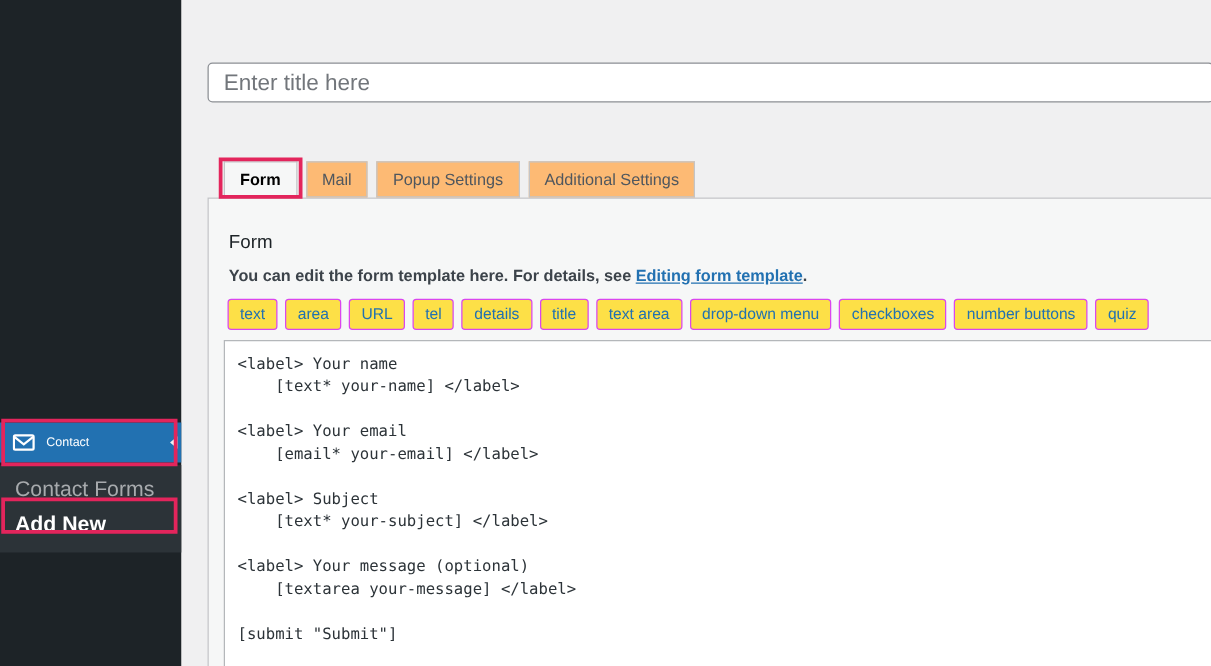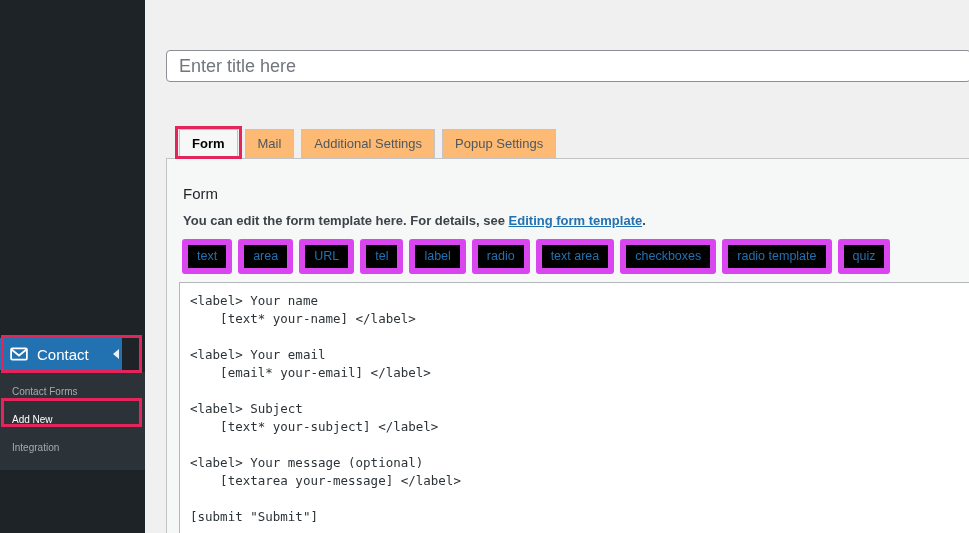--- a/index.html
+++ b/index.html
@@ -10,39 +10,39 @@
     position: relative;
     color: #1d2327;
   }
 
   
   .sidebar {
     position: absolute; left: 0; top: 0; width: 145px; height: 533px;
     background: #1d2327; z-index: 5;
   }
   .menu-item-contact {
-    position: absolute; left: 0; top: 338px; width: 122px; height: 32px;
+    position: absolute; left: 0; top: 338px; width: 145px; height: 32px;
     background: #2271b1; color: #fff; display: flex; align-items: center;
-    font-size: 15px; cursor: pointer;
+    font-size: 10px; cursor: pointer;
   }
   .menu-item-contact .mail-icon { margin: 0 9px 0 10px; display: flex; align-items: center; }
   .submenu-arrow {
     position: absolute; right: 3px; top: 11px; width: 0; height: 0;
     border-top: 5px solid transparent; border-bottom: 5px solid transparent;
     border-right: 6px solid #f0f0f1;
   }
   .submenu {
     position: absolute; left: 0; top: 372px; width: 145px;
     background: #2c3338; padding: 6px 0 8px;
   }
   .submenu-item {
-    display: block; padding: 6px 12px; font-size: 10px; line-height: 16px;
+    display: block; padding: 6px 12px; font-size: 17px; line-height: 16px;
     color: #a7aaad; cursor: pointer; text-decoration: none;
   }
-  .submenu-item.current { color: #fff; font-weight: normal; }
+  .submenu-item.current { color: #fff; font-weight: bold; }
 
   
   .ring { position: absolute; border: 3px solid #e3255c; pointer-events: none; z-index: 20; }
   .ring-contact { left: 1px; top: 335px; width: 141px; height: 38px; }
   .ring-addnew  { left: 1px; top: 398px; width: 141px; height: 29px; }
   .ring-tab { position: absolute; left: -5px; top: -4px; right: -5px; bottom: -2px; border: 3px solid #e3255c; pointer-events: none; z-index: 20; }
 
   
   .main { position: absolute; left: 145px; top: 0; right: 0; bottom: 0; background: #f0f0f1; }
   .page-title {
@@ -82,21 +82,21 @@
   }
   .panel-desc {
     margin: 11px 0 11px 16px; font-size: 13px; color: #3c434a; font-weight: bold;
   }
   .panel-desc a { color: #2271b1; text-decoration: underline; cursor: pointer; }
   .tag-buttons {
     margin: 0 0 0 15px; display: flex; flex-wrap: nowrap; gap: 6px; align-items: center;
   }
   .tag-btn {
     font-family: "Liberation Sans", sans-serif; font-size: 12.5px; color: #2271b1;
-    background: #000000; border: 6px solid #d946ef; border-radius: 3px;
+    background: #fde047; border: 1px solid #d946ef; border-radius: 3px;
     padding: 4px 9px; line-height: 15px; cursor: pointer; white-space: nowrap;
   }
   .editor {
     display: block; margin: 8px 0 0 12px; width: calc(100% - 11px); height: 330px;
     background: #fff; border: 1px solid #b4b7ba; border-radius: 0;
     font-family: "DejaVu Sans Mono", "Liberation Mono", monospace;
     font-size: 12.5px; line-height: 18px; color: #2c3338;
     padding: 9px 10px; resize: none; outline: none; white-space: pre; overflow: hidden;
   }
 </style>
@@ -110,54 +110,54 @@
         <rect x="1.5" y="1.5" width="21" height="15" rx="1.5" stroke="#ffffff" stroke-width="2.4"></rect>
         <path d="M2 3 L12 11 L22 3" stroke="#ffffff" stroke-width="2.4" fill="none"></path>
       </svg>
     </span>
     <span>Contact</span>
     <span class="submenu-arrow"></span>
   </div>
   <div class="submenu">
     <a class="submenu-item">Contact Forms</a>
     <a class="submenu-item current">Add New</a>
-    <a class="submenu-item">Integration</a>
   </div>
   <div class="ring ring-contact"></div>
   <div class="ring ring-addnew"></div>
 </div>
 
 <div class="main">
 
   <input class="title-input" type="text" placeholder="Enter title here" style="">
 
   <div class="tabs">
     <div class="tab active">
       <span>Form</span>
       <span class="ring-tab"></span>
     </div>
     <div class="tab">Mail</div>
+    <div class="tab">Popup Settings</div>
     <div class="tab">Additional Settings</div>
-    <div class="tab">Popup Settings</div>
   </div>
 
   <div class="panel">
     <h2 class="panel-heading">Form</h2>
     <p class="panel-desc"><span>You can edit the form template here. For details, see </span><a>Editing form template</a><span>.</span></p>
 
     <div class="tag-buttons">
       <button class="tag-btn">text</button>
       <button class="tag-btn">area</button>
       <button class="tag-btn">URL</button>
       <button class="tag-btn">tel</button>
-      <button class="tag-btn">label</button>
-      <button class="tag-btn">radio</button>
+      <button class="tag-btn">details</button>
+      <button class="tag-btn">title</button>
       <button class="tag-btn">text area</button>
+      <button class="tag-btn">drop-down menu</button>
       <button class="tag-btn">checkboxes</button>
-      <button class="tag-btn">radio template</button>
+      <button class="tag-btn">number buttons</button>
       <button class="tag-btn">quiz</button>
 
     </div>
 
     <textarea class="editor" spellcheck="false" style="">&lt;label&gt; Your name
     [text* your-name] &lt;/label&gt;
 
 &lt;label&gt; Your email
     [email* your-email] &lt;/label&gt;
 

